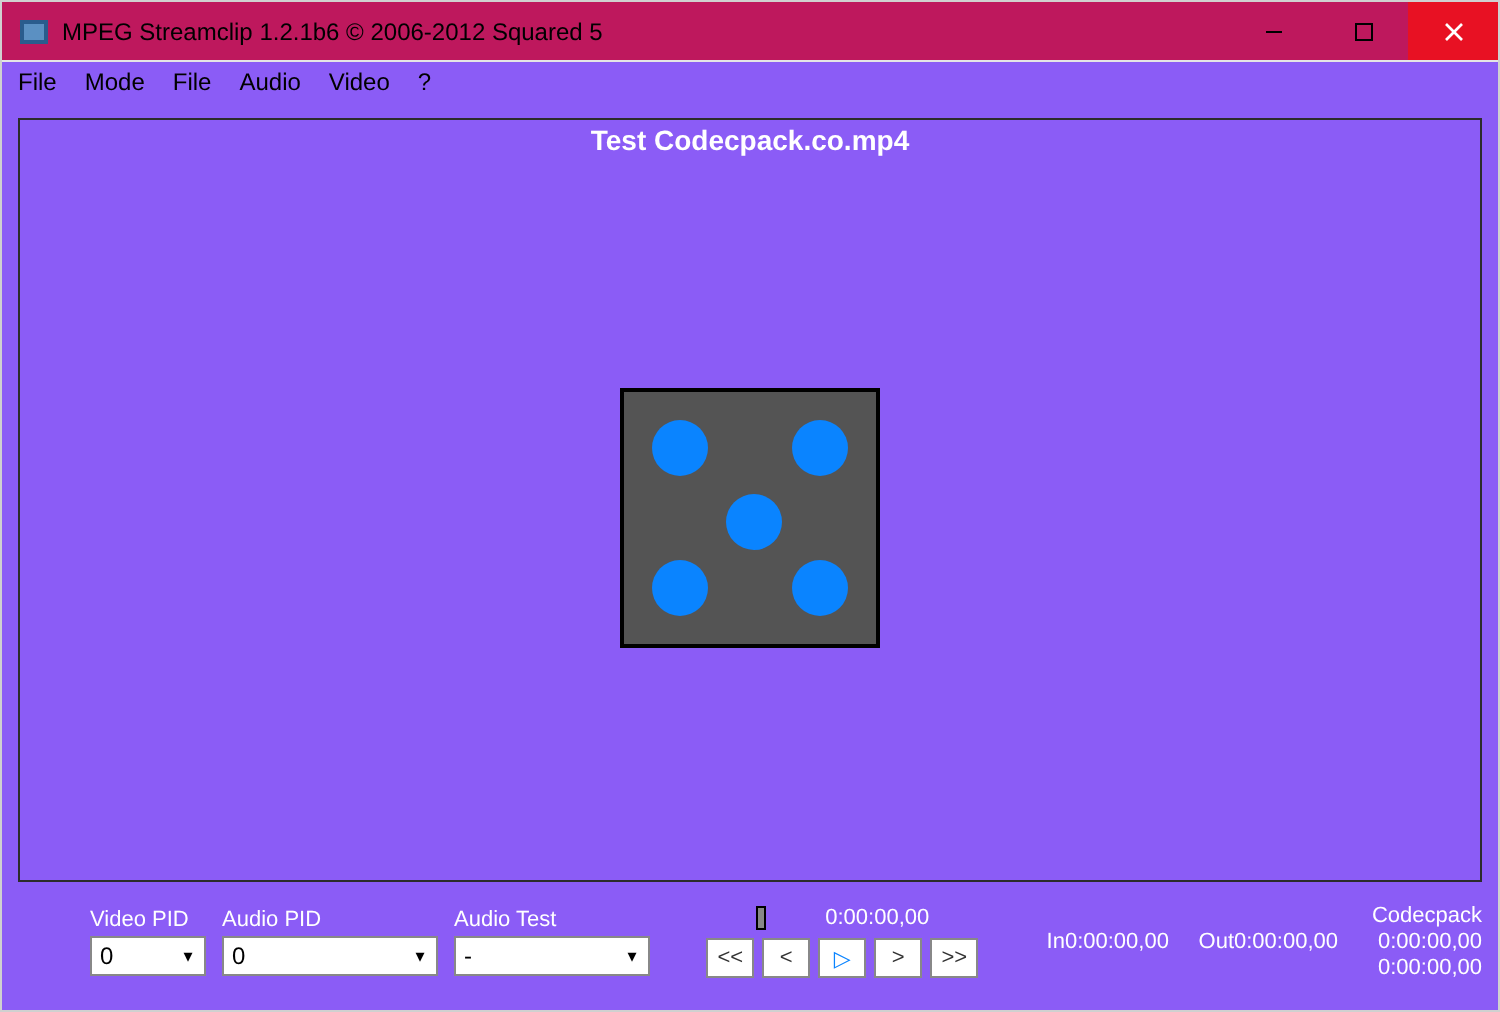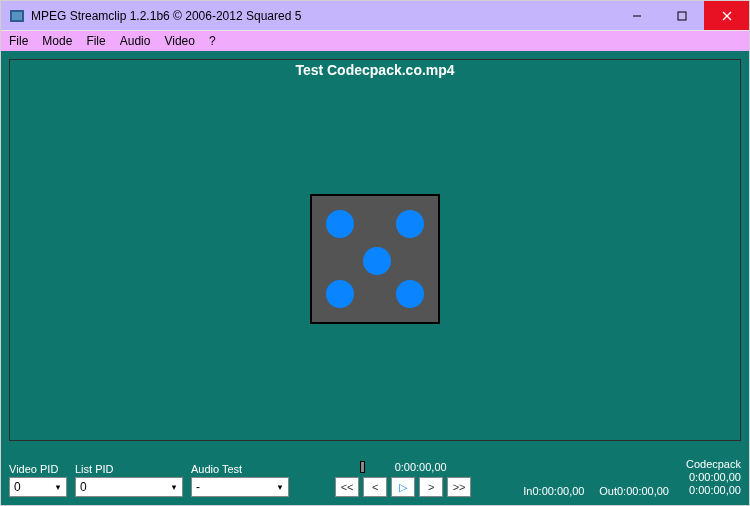--- a/index.html
+++ b/index.html
@@ -12,21 +12,21 @@
     overflow: hidden;
     display: flex;
     flex-direction: column;
     border: 1px solid #d0d0d0;
   }
   
   .titlebar {
     height: 30px;
     display: flex;
     align-items: center;
-    background: #c4b5fd;
+    background: #be185d;
     border-bottom: 1px solid #e5e5e5;
   }
   .titlebar .app-icon {
     width: 16px; height: 16px;
     margin-left: 8px; margin-right: 6px;
     display: inline-block;
   }
   .titlebar .title {
     flex: 1;
     font-size: 12px;
@@ -42,28 +42,28 @@
   }
   .win-btn.close { background: #e81123; color: #fff; }
   .win-btn.min, .win-btn.max { color: #000; }
   
   .menubar {
     height: 20px;
     display: flex;
     align-items: center;
     gap: 14px;
     padding-left: 8px;
-    background: #f0abfc;
+    background: #8b5cf6;
     font-size: 12px;
   }
   .menubar .menu-item { color: #000; cursor: default; }
   
   .main-area {
     flex: 1;
-    background: #0f766e;
+    background: #8b5cf6;
     display: flex;
     flex-direction: column;
     padding: 8px;
     gap: 4px;
   }
   .video-region {
     flex: 1;
     border: 1px solid #2c2c2c;
     position: relative;
     display: flex;
@@ -97,24 +97,25 @@
   }
   .dot.tl { top: 14px; left: 14px; }
   .dot.tr { top: 14px; right: 14px; }
   .dot.c  { top: 51px; left: 51px; }
   .dot.bl { bottom: 14px; left: 14px; }
   .dot.br { bottom: 14px; right: 14px; }
   
   .bottom {
     height: 52px;
     display: flex;
-    align-items: flex-end;
+    align-items: center;
     position: relative;
     color: #fff;
     font-size: 11px;
+    margin-left: 36px;
   }
   .col {
     display: flex;
     flex-direction: column;
     gap: 2px;
     margin-right: 8px;
   }
   .col .lbl { color: #fff; font-size: 11px; }
   .combo {
     display: flex;
@@ -243,21 +244,21 @@
 
     <div class="col">
       <span class="lbl">Video PID</span>
       <div class="combo w50">
         <span>0</span>
         <span class="arrow">▾</span>
       </div>
     </div>
 
     <div class="col">
-      <span class="lbl">List PID</span>
+      <span class="lbl">Audio PID</span>
       <div class="combo w100">
         <span>0</span>
         <span class="arrow">▾</span>
       </div>
     </div>
 
     <div class="col">
       <span class="lbl">Audio Test</span>
       <div class="combo w90">
         <span>-</span>

